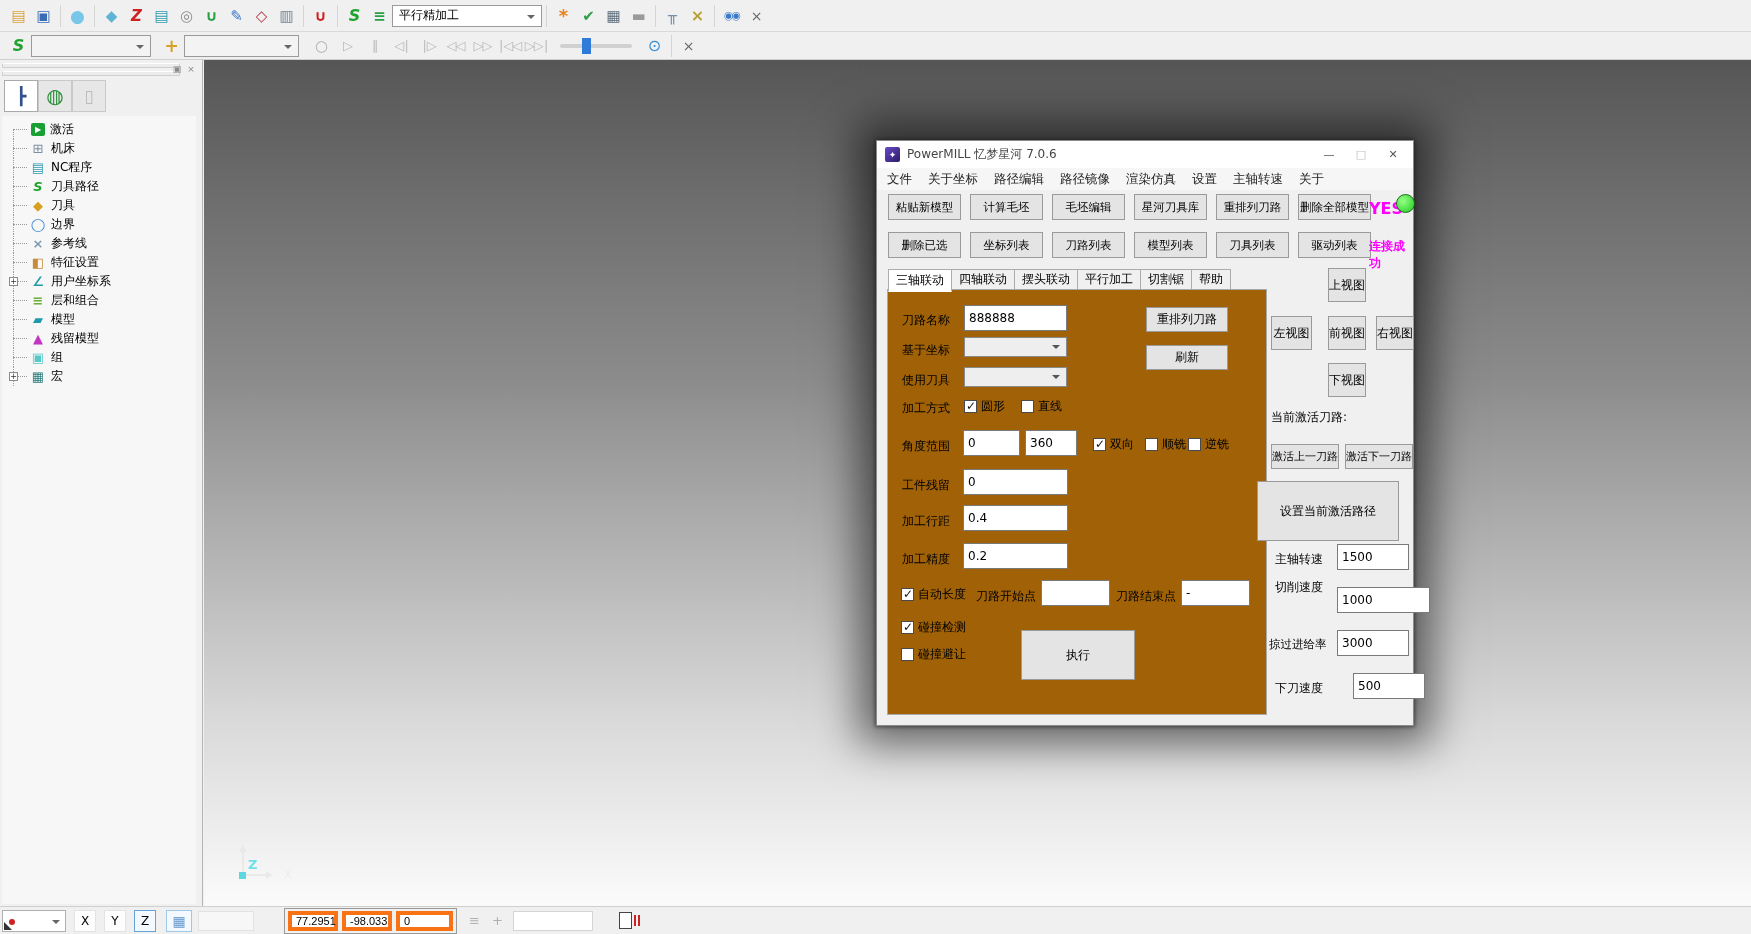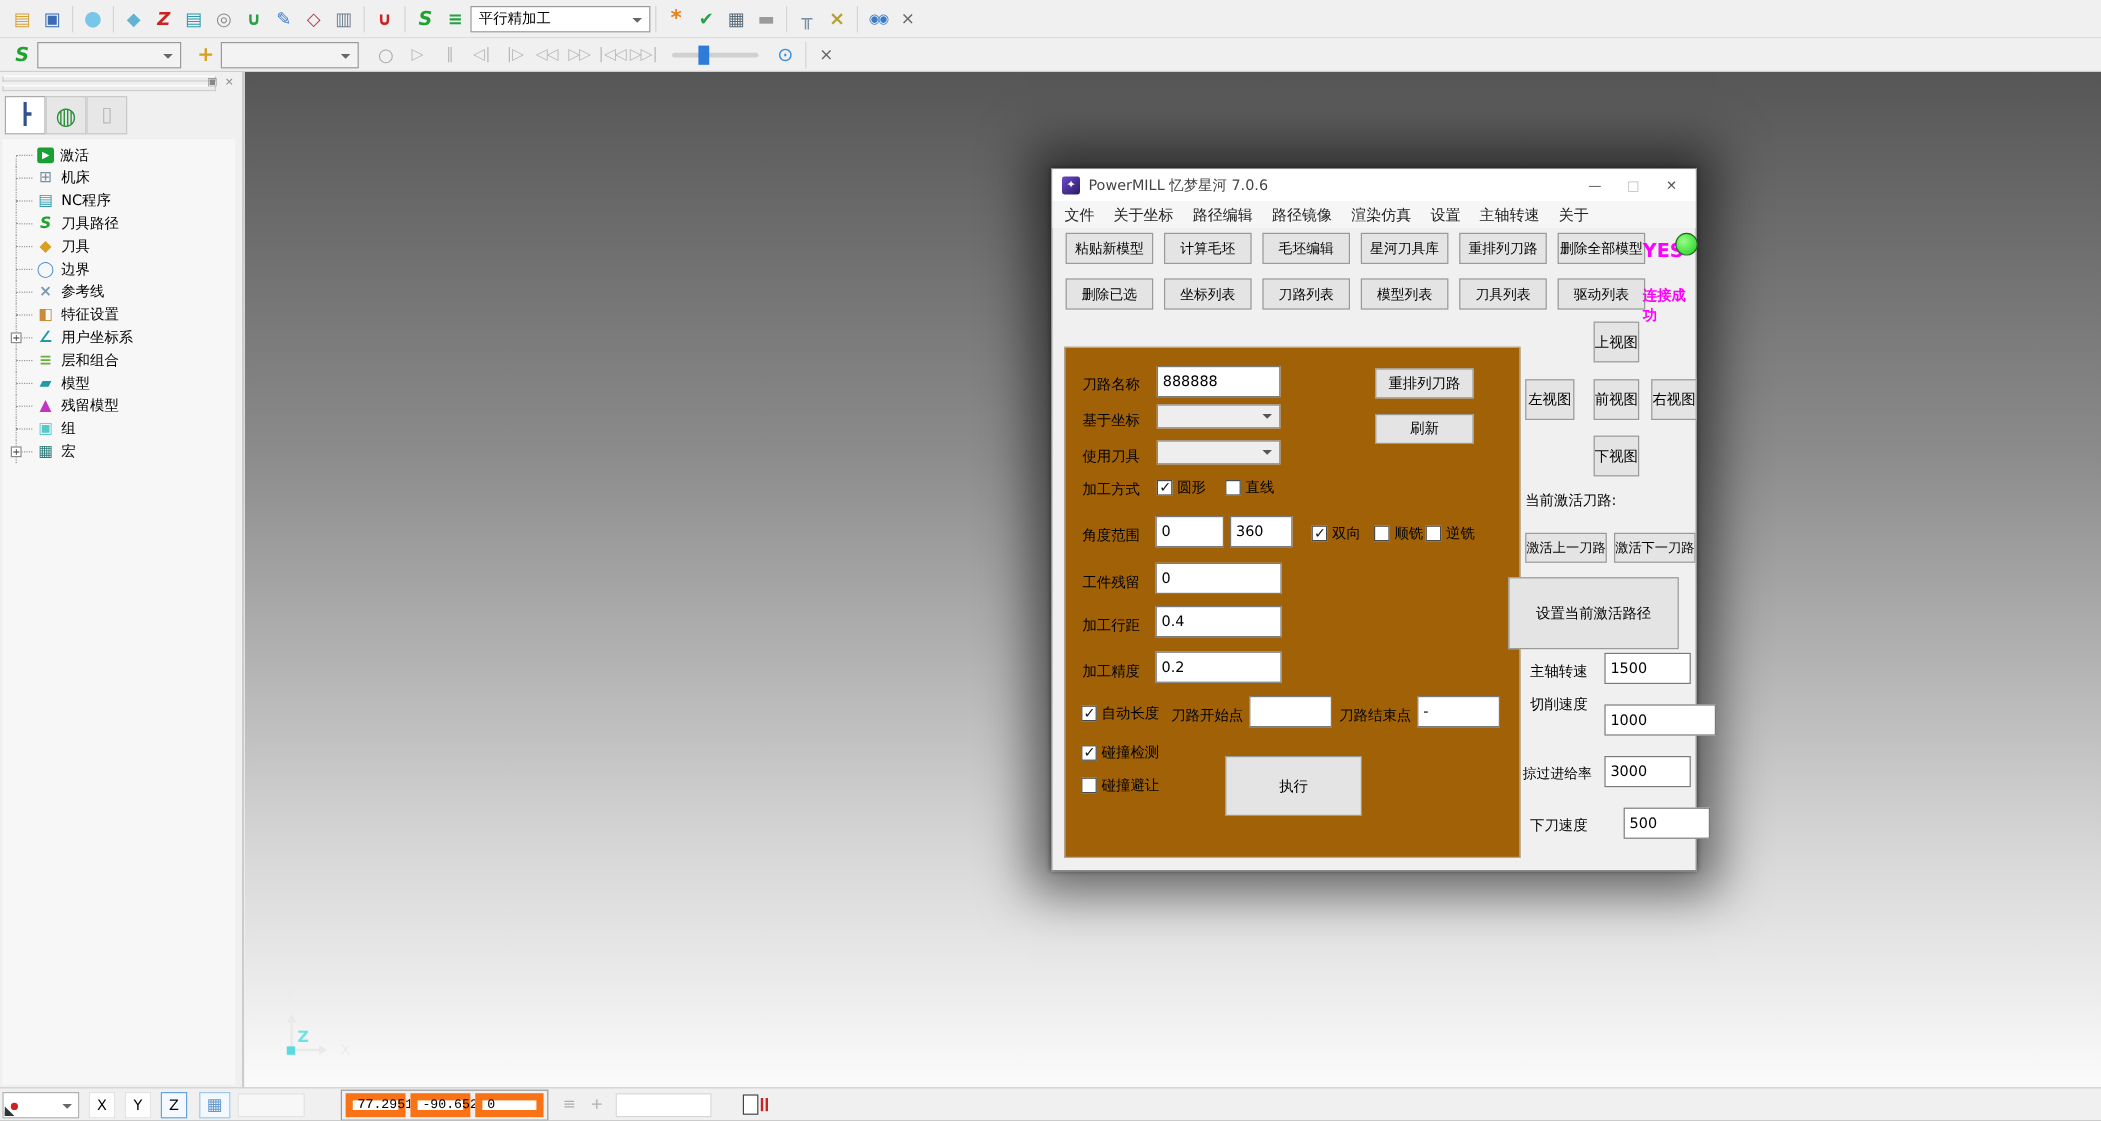--- a/index.html
+++ b/index.html
@@ -110,22 +110,22 @@
   .sb-combo::after { content:""; position:absolute; right:5px; top:9px; border:4px solid transparent; border-top-color:#666; }
   .sb-combo .dot { position:absolute; left:6px; top:8px; width:6px; height:6px; border-radius:50%; background:#cc2222; }
   .sb-combo .cornergrip { position:absolute; left:1px; bottom:1px; border:4px solid transparent; border-bottom-color:#333; border-left-color:#333; width:0; height:0; }
   .axisbtn { width:22px; height:22px; background:#fdfdfd; border:1px solid #e3e3e3; display:flex;
     align-items:center; justify-content:center; font-size:12px; margin-left:8px; }
   .axisbtn.active { border:1px solid #66a3d8; background:#f3f9ff; }
   .gridbtn { width:26px; height:22px; margin-left:10px; border:1px solid #9ec7e8; background:#f3f9ff;
     display:flex; align-items:center; justify-content:center; color:#6699cc; font-size:14px; }
   .sb-blank1 { width:56px; height:20px; margin-left:6px; background:#f7f7f7; border:1px solid #e2e2e2; }
   .coordgroup { display:flex; gap:4px; margin-left:30px; border:1px solid #9a9a9a; padding:2px 3px; background:#f0f0f0; }
-  .coordbox { height:20px; border:6px solid #f97316; background:#fff; font-size:11px;
-    display:flex; align-items:center; padding:0 4px; font-family:Liberation Mono, monospace; }
+  .coordbox { height:20px; border:4px solid #f97316; background:#fff; font-size:11px;
+    display:flex; align-items:center; padding:0 4px; font-family:Liberation Sans, sans-serif; }
   .sb-ico { color:#b0b0b0; font-size:13px; margin-left:12px; }
   .sb-blank2 { width:80px; height:20px; margin-left:10px; background:#fff; border:1px solid #d5d5d5; }
   .clip { position:relative; width:13px; height:17px; border:1px solid #444; background:#fff; margin-left:26px; }
   .clip i { position:absolute; top:2px; width:2px; height:11px; background:#cc2222; }
   .clip i:nth-child(1){ right:-5px; } .clip i:nth-child(2){ right:-9px; }
   
   .dialog { position:absolute; left:876px; top:140px; width:538px; height:586px;
     background:#f0f0f0; border:1px solid #8a8a8a;
     box-shadow:0 0 40px 18px rgba(0,0,0,0.55), 0 0 4px 1px rgba(40,40,40,.6); }
   .titlebar { position:absolute; left:0; top:0; width:100%; height:27px; background:#fff;
@@ -350,20 +350,28 @@
     <div class="btnrow" style="top:91px" data-name="action-row-2">
       <div class="rbtn" data-name="delete-selected-button">删除已选</div>
       <div class="rbtn" data-name="coord-list-button">坐标列表</div>
       <div class="rbtn" data-name="toolpath-list-button">刀路列表</div>
       <div class="rbtn" data-name="model-list-button">模型列表</div>
       <div class="rbtn" data-name="tool-list-button">刀具列表</div>
       <div class="rbtn" data-name="drive-list-button">驱动列表</div>
     </div>
     <span class="magenta" style="position:absolute;left:492px;top:97px;font-size:12px" data-name="connect-status">连接成功</span>
 
+    <div class="tabstrip2" data-name="dialog-tabstrip">
+      <span class="dtab active" data-name="tab-3axis">三轴联动</span>
+      <span class="dtab" data-name="tab-4axis">四轴联动</span>
+      <span class="dtab" data-name="tab-swivel-head">摆头联动</span>
+      <span class="dtab" data-name="tab-parallel">平行加工</span>
+      <span class="dtab" data-name="tab-cutting-saw">切割锯</span>
+      <span class="dtab" data-name="tab-help">帮助</span>
+    </div>
 
     <div class="tabpanel" data-name="three-axis-tab-panel">
       <span class="flabel" style="left:14px;top:22px" data-name="toolpath-name-label">刀路名称</span>
       <input class="tin" style="left: 76px; top: 15px; width: 103px; height: 26px;" data-name="toolpath-name-input" value="888888">
       <div class="dbtn" style="left:258px;top:17px;width:82px;height:25px" data-name="rearrange-button">重排列刀路</div>
 
       <span class="flabel" style="left:14px;top:52px" data-name="based-coord-label">基于坐标</span>
       <div class="ddown" style="left:76px;top:47px;width:103px;height:20px" data-name="based-coord-select"></div>
       <div class="dbtn" style="left:258px;top:55px;width:82px;height:25px" data-name="refresh-button">刷新</div>
 
@@ -452,21 +460,21 @@
       <span class="dot" data-name="workplane-dot-icon"></span>
       <span class="cornergrip" data-name="resize-grip-icon"></span>
     </div>
     <span class="axisbtn" data-name="axis-x-button">X</span>
     <span class="axisbtn" data-name="axis-y-button">Y</span>
     <span class="axisbtn active" data-name="axis-z-button">Z</span>
     <span class="gridbtn" data-name="grid-toggle-button">▦</span>
     <span class="sb-blank1" data-name="grid-size-field"></span>
     <div class="coordgroup" data-name="cursor-position-group">
       <span class="coordbox" style="width:50px" data-name="cursor-x-value">77.2951</span>
-      <span class="coordbox" style="width:50px" data-name="cursor-y-value">-90.652</span>
+      <span class="coordbox" style="width:50px" data-name="cursor-y-value">-98.033</span>
       <span class="coordbox" style="width:57px" data-name="cursor-z-value">0</span>
     </div>
     <span class="sb-ico" data-name="coordinate-list-icon">≡</span>
     <span class="sb-ico" data-name="probe-icon">+</span>
     <span class="sb-blank2" data-name="tolerance-field"></span>
     <span class="clip" data-name="clipboard-icon">
         <i></i>
         <i></i>
       </span>
   </div>

